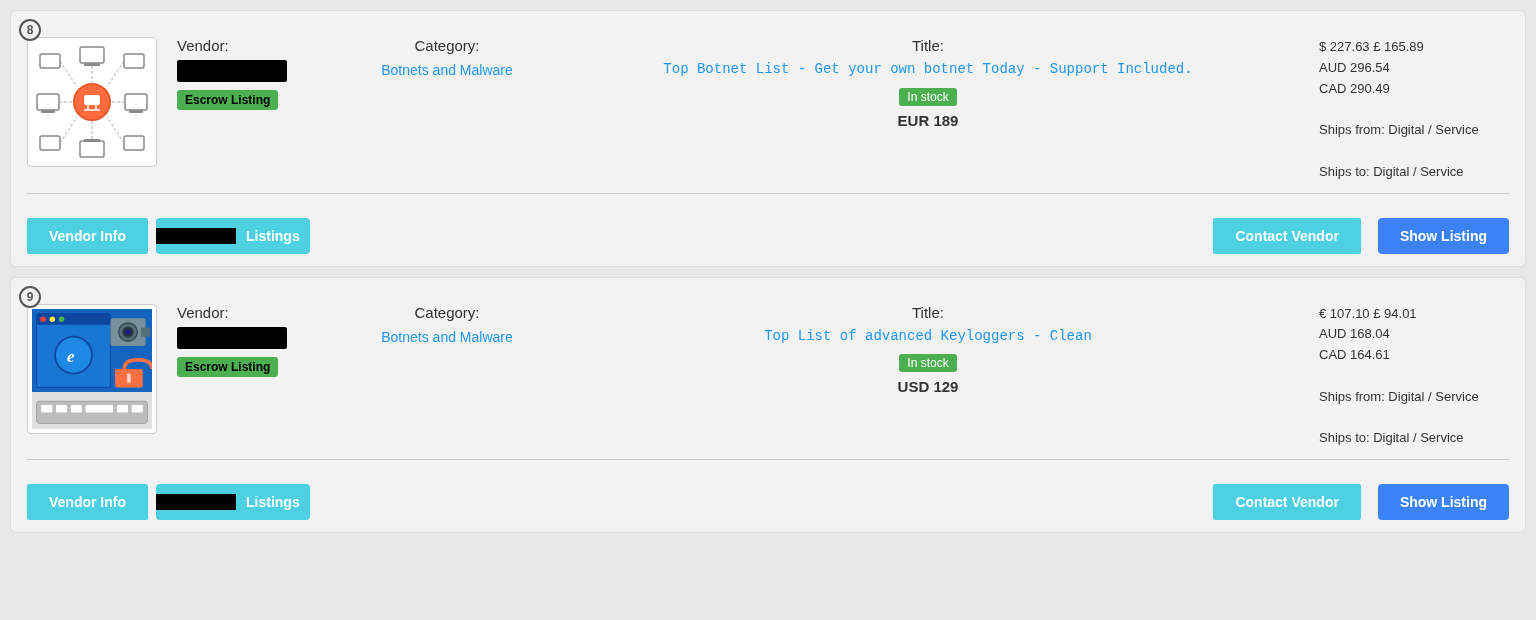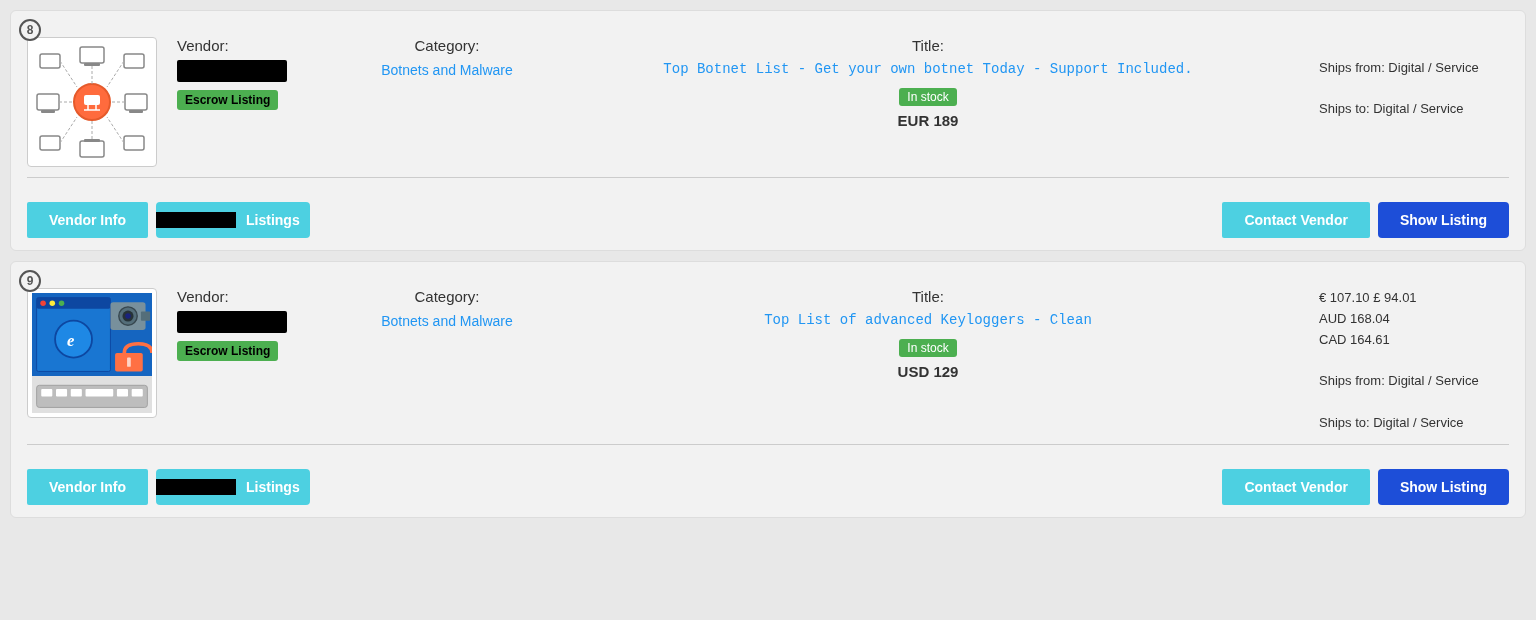--- a/index.html
+++ b/index.html
@@ -147,35 +147,35 @@
       justify-content: space-between;
       margin-top: 14px;
       padding-top: 10px;
     }
     .footer-left {
       display: flex;
       gap: 8px;
     }
     .footer-right {
       display: flex;
-      gap: 8px;
+      gap: 17px;
     }
     .btn-cyan {
       background: #4dd0e1;
       color: #fff;
       border: none;
       border-radius: 2px;
       padding: 10px 22px;
       font-size: 14px;
       font-weight: bold;
       cursor: pointer;
       white-space: nowrap;
     }
     .btn-green {
-      background: #1d4ed8;
+      background: #3b82f6;
       color: #fff;
       border: none;
       border-radius: 4px;
       padding: 10px 22px;
       font-size: 14px;
       font-weight: bold;
       cursor: pointer;
       white-space: nowrap;
     }
     .btn-redacted {
@@ -273,20 +273,23 @@
     <div class="card-title-section">
       <div class="label">Title:</div>
       <span class="title-link">Top Botnet List - Get your own botnet Today - Support Included.</span>
       <div>
         <span class="in-stock-badge">In stock</span>
       </div>
       <div class="price-main">EUR 189</div>
     </div>
 
     <div class="card-pricing">
+      <div style="white-space:pre-line;">$ 227.63 £ 165.89
+AUD 296.54
+CAD 290.49</div>
       <br>
       <div>Ships from: Digital / Service</div>
       <br>
       <div>Ships to: Digital / Service</div>
     </div>
   </div>
 
   <hr class="divider">
 
   <div class="card-footer">

